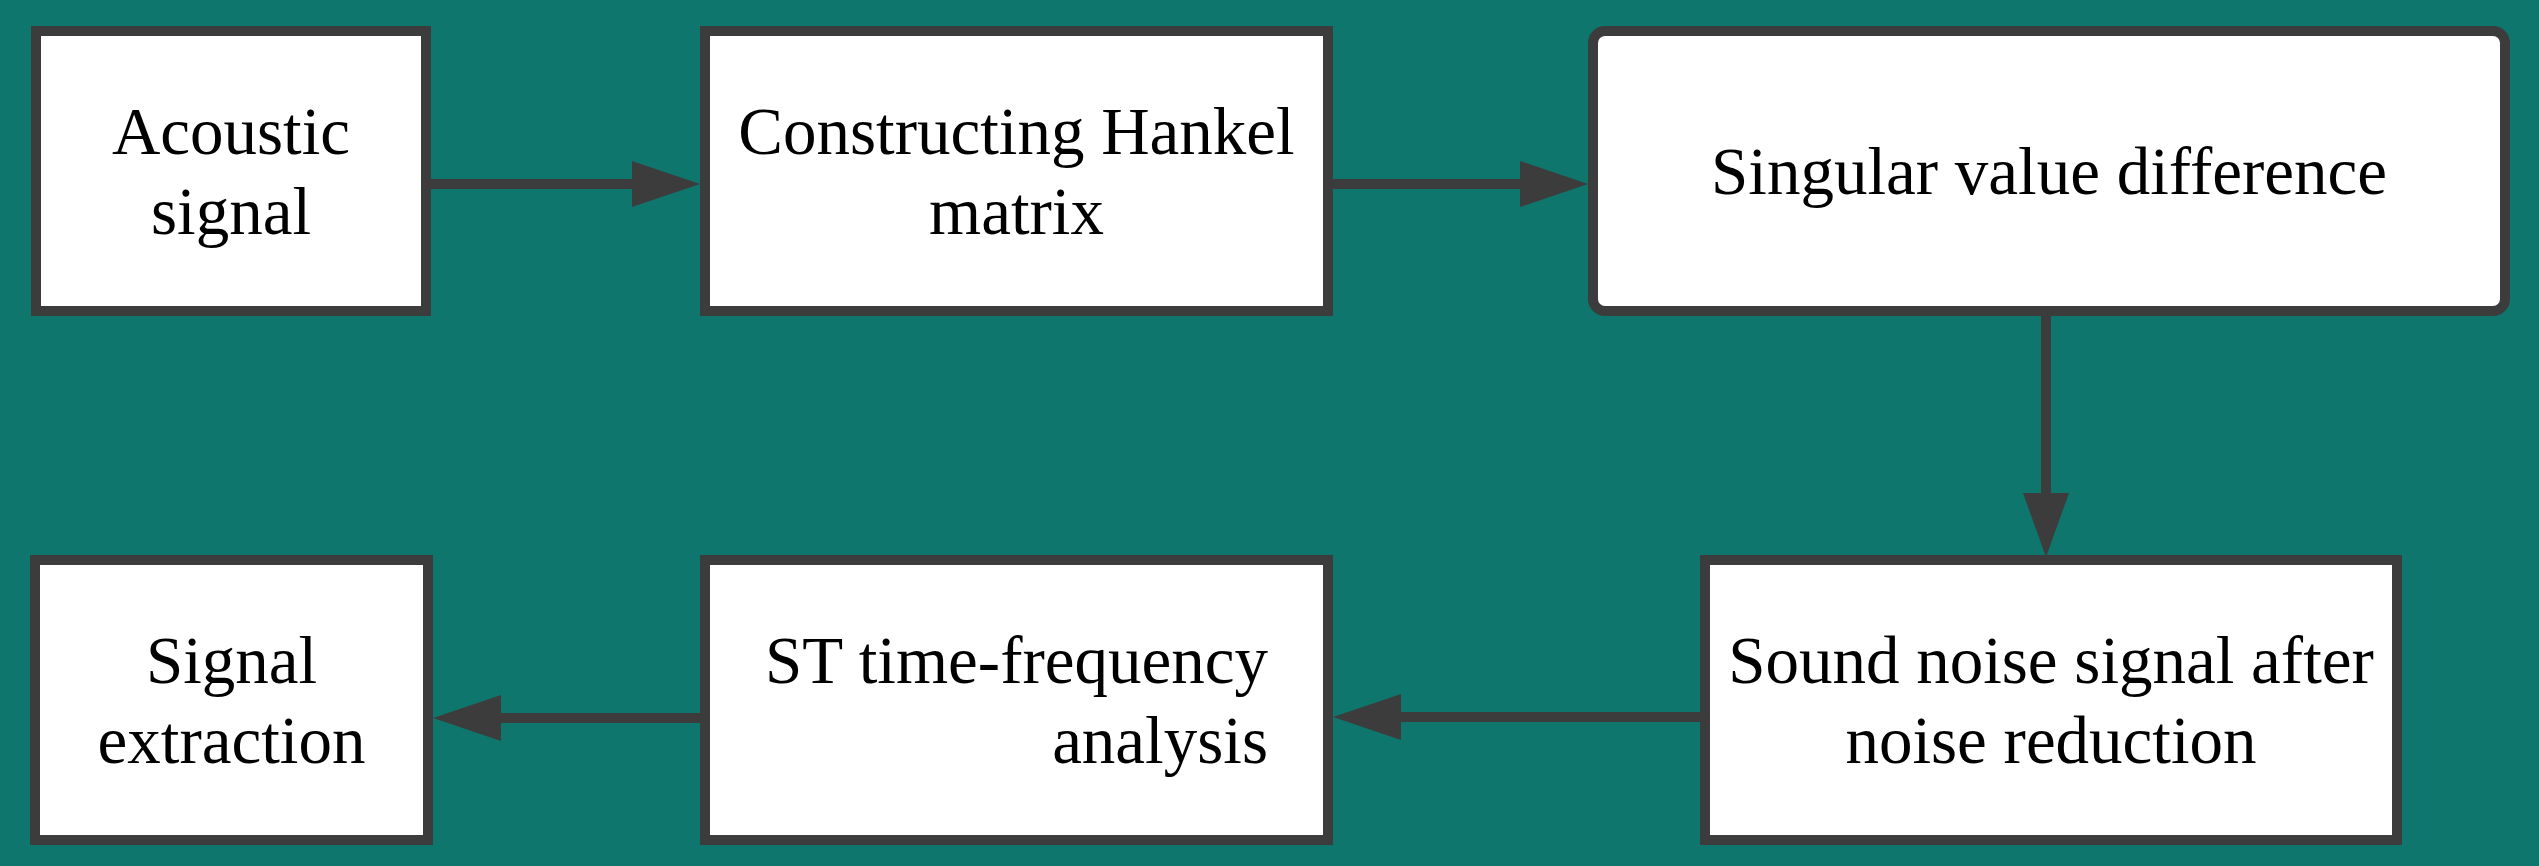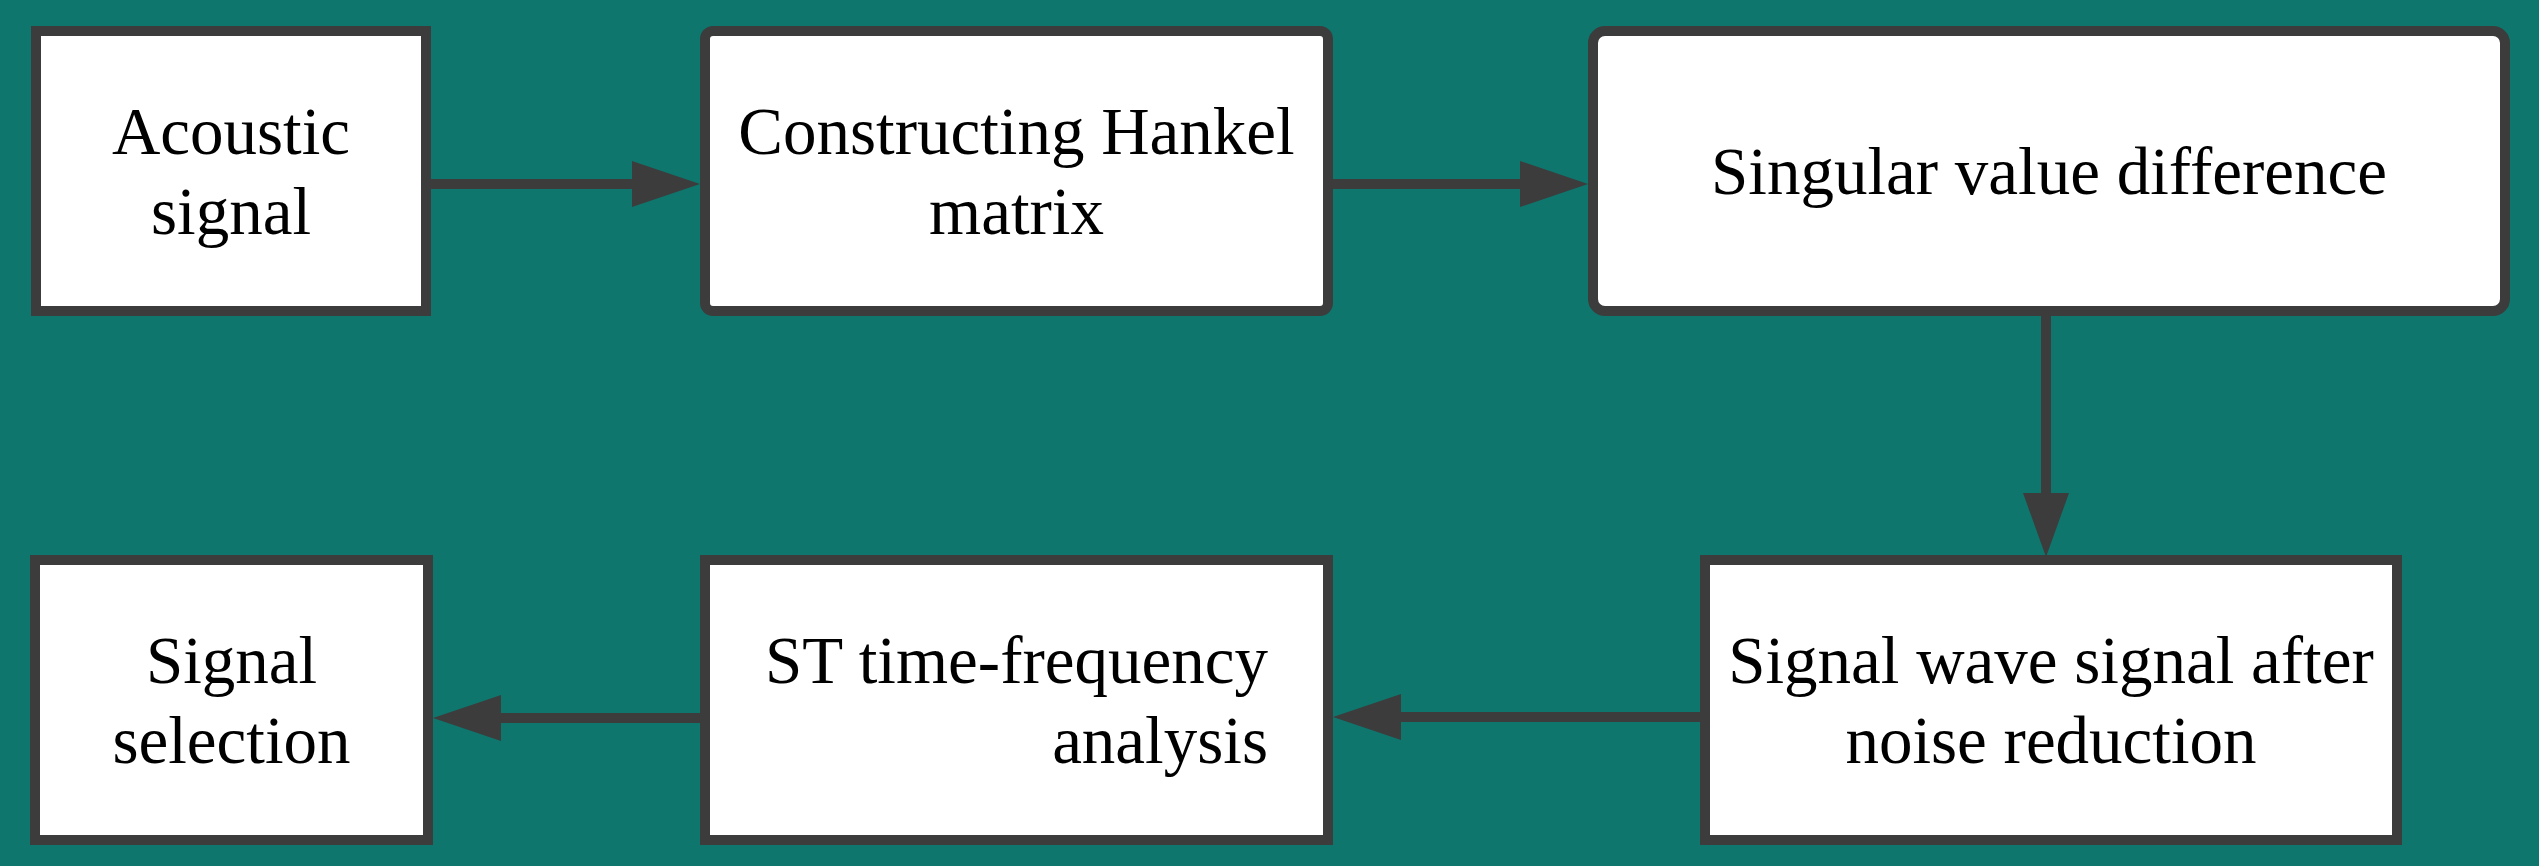--- a/index.html
+++ b/index.html
@@ -60,21 +60,21 @@
   .head-down {
     position: absolute;
     width: 0;
     height: 0;
     border-top: 64px solid #3c3c3c;
     border-left: 23px solid transparent;
     border-right: 23px solid transparent;
   }
   
   #node-acoustic   { left: 31px;   top: 26px;  width: 400px; height: 290px; }
-  #node-hankel     { left: 700px;  top: 26px;  width: 633px; height: 290px; border-radius: 13px; }
+  #node-hankel     { left: 700px;  top: 26px;  width: 633px; height: 290px; }
   #node-svd        { left: 1588px; top: 26px;  width: 922px; height: 290px; border-radius: 17px; }
   #node-denoised   { left: 1700px; top: 555px; width: 702px; height: 290px; }
   #node-st         { left: 700px;  top: 555px; width: 633px; height: 290px; text-align: right; }
   #node-extraction { left: 30px;   top: 555px; width: 403px; height: 290px; }
 </style>
 </head>
 <body>
 
 <div class="diagram">
 
@@ -93,36 +93,36 @@
   </div>
 
   <div class="node" id="node-svd">
     <div class="label">
       <div>Singular value difference</div>
     </div>
   </div>
 
   <div class="node" id="node-denoised">
     <div class="label">
-      <div>Signal wave signal after</div>
+      <div>Sound noise signal after</div>
       <div>noise reduction</div>
     </div>
   </div>
 
   <div class="node" id="node-st">
     <div class="label">
       <div>ST time-frequency</div>
       <div>analysis</div>
     </div>
   </div>
 
   <div class="node" id="node-extraction">
     <div class="label">
       <div>Signal</div>
-      <div>selection</div>
+      <div>extraction</div>
     </div>
   </div>
 
   <div class="shaft-h" style="left:431px; top:179px; width:203px;"></div>
   <div class="head-right" style="left:632px; top:161px;"></div>
 
   <div class="shaft-h" style="left:1333px; top:179px; width:189px;"></div>
   <div class="head-right" style="left:1520px; top:161px;"></div>
 
   <div class="shaft-v" style="left:2041px; top:316px; height:179px;"></div>

